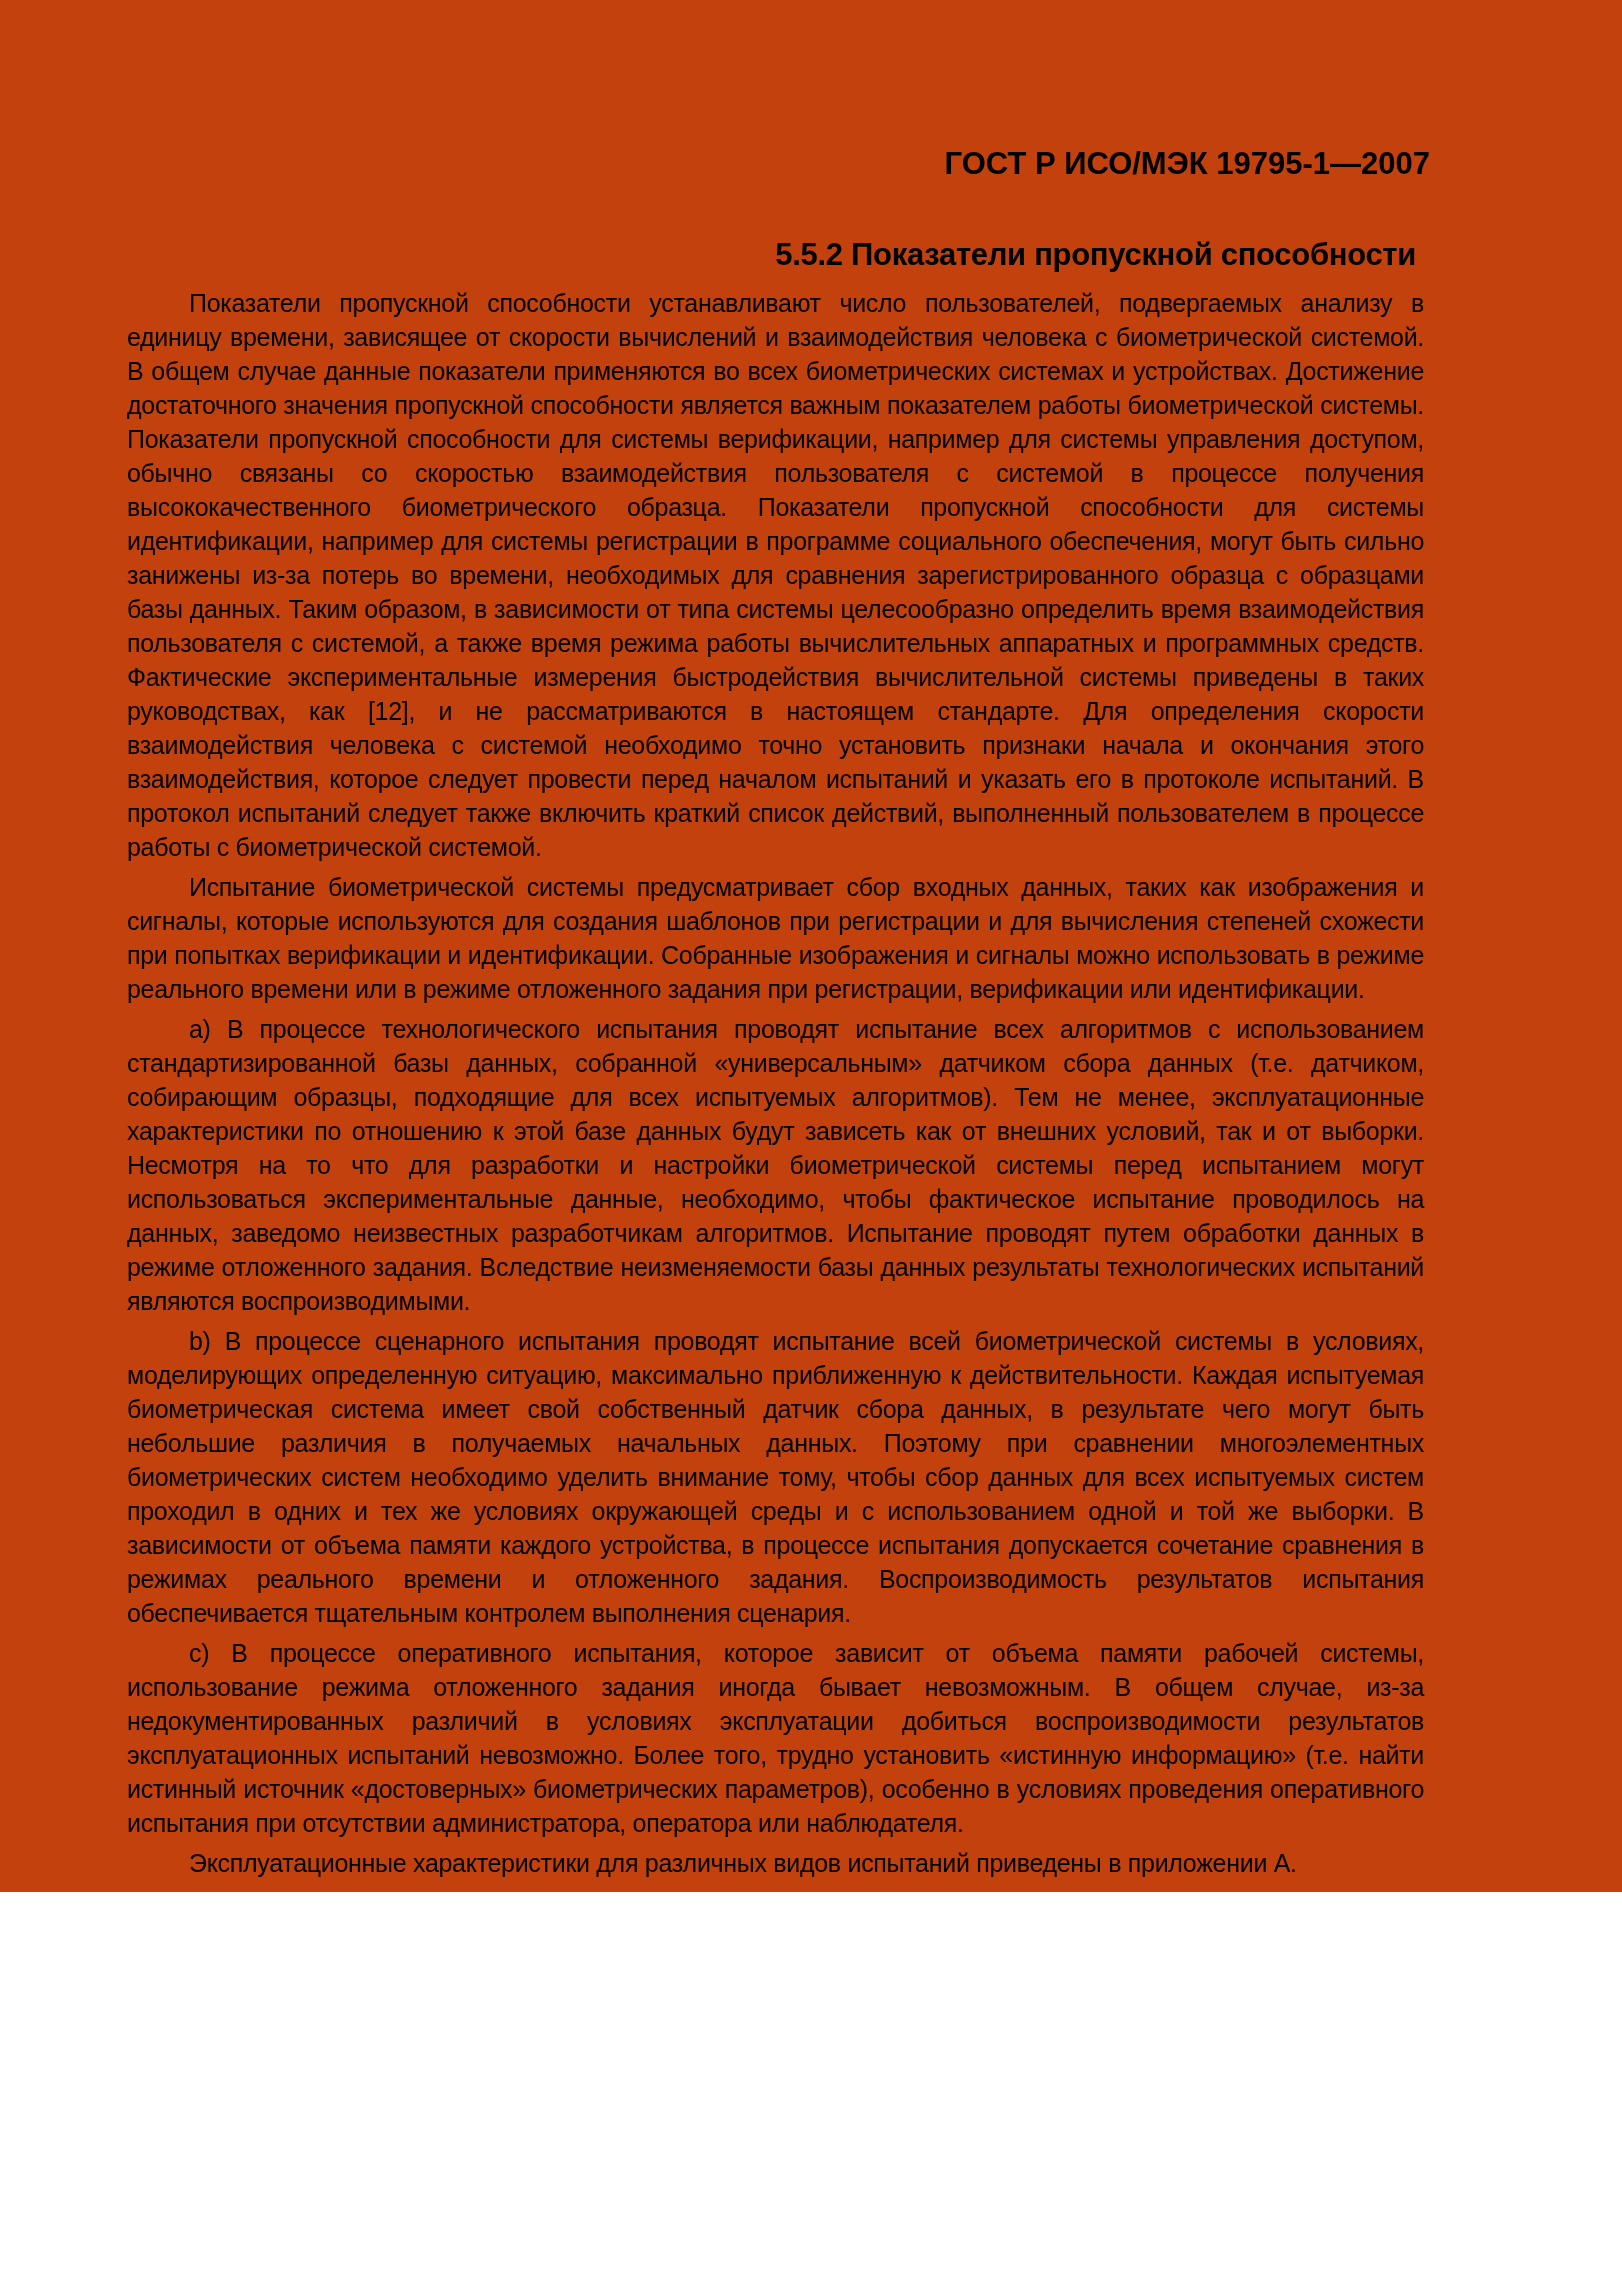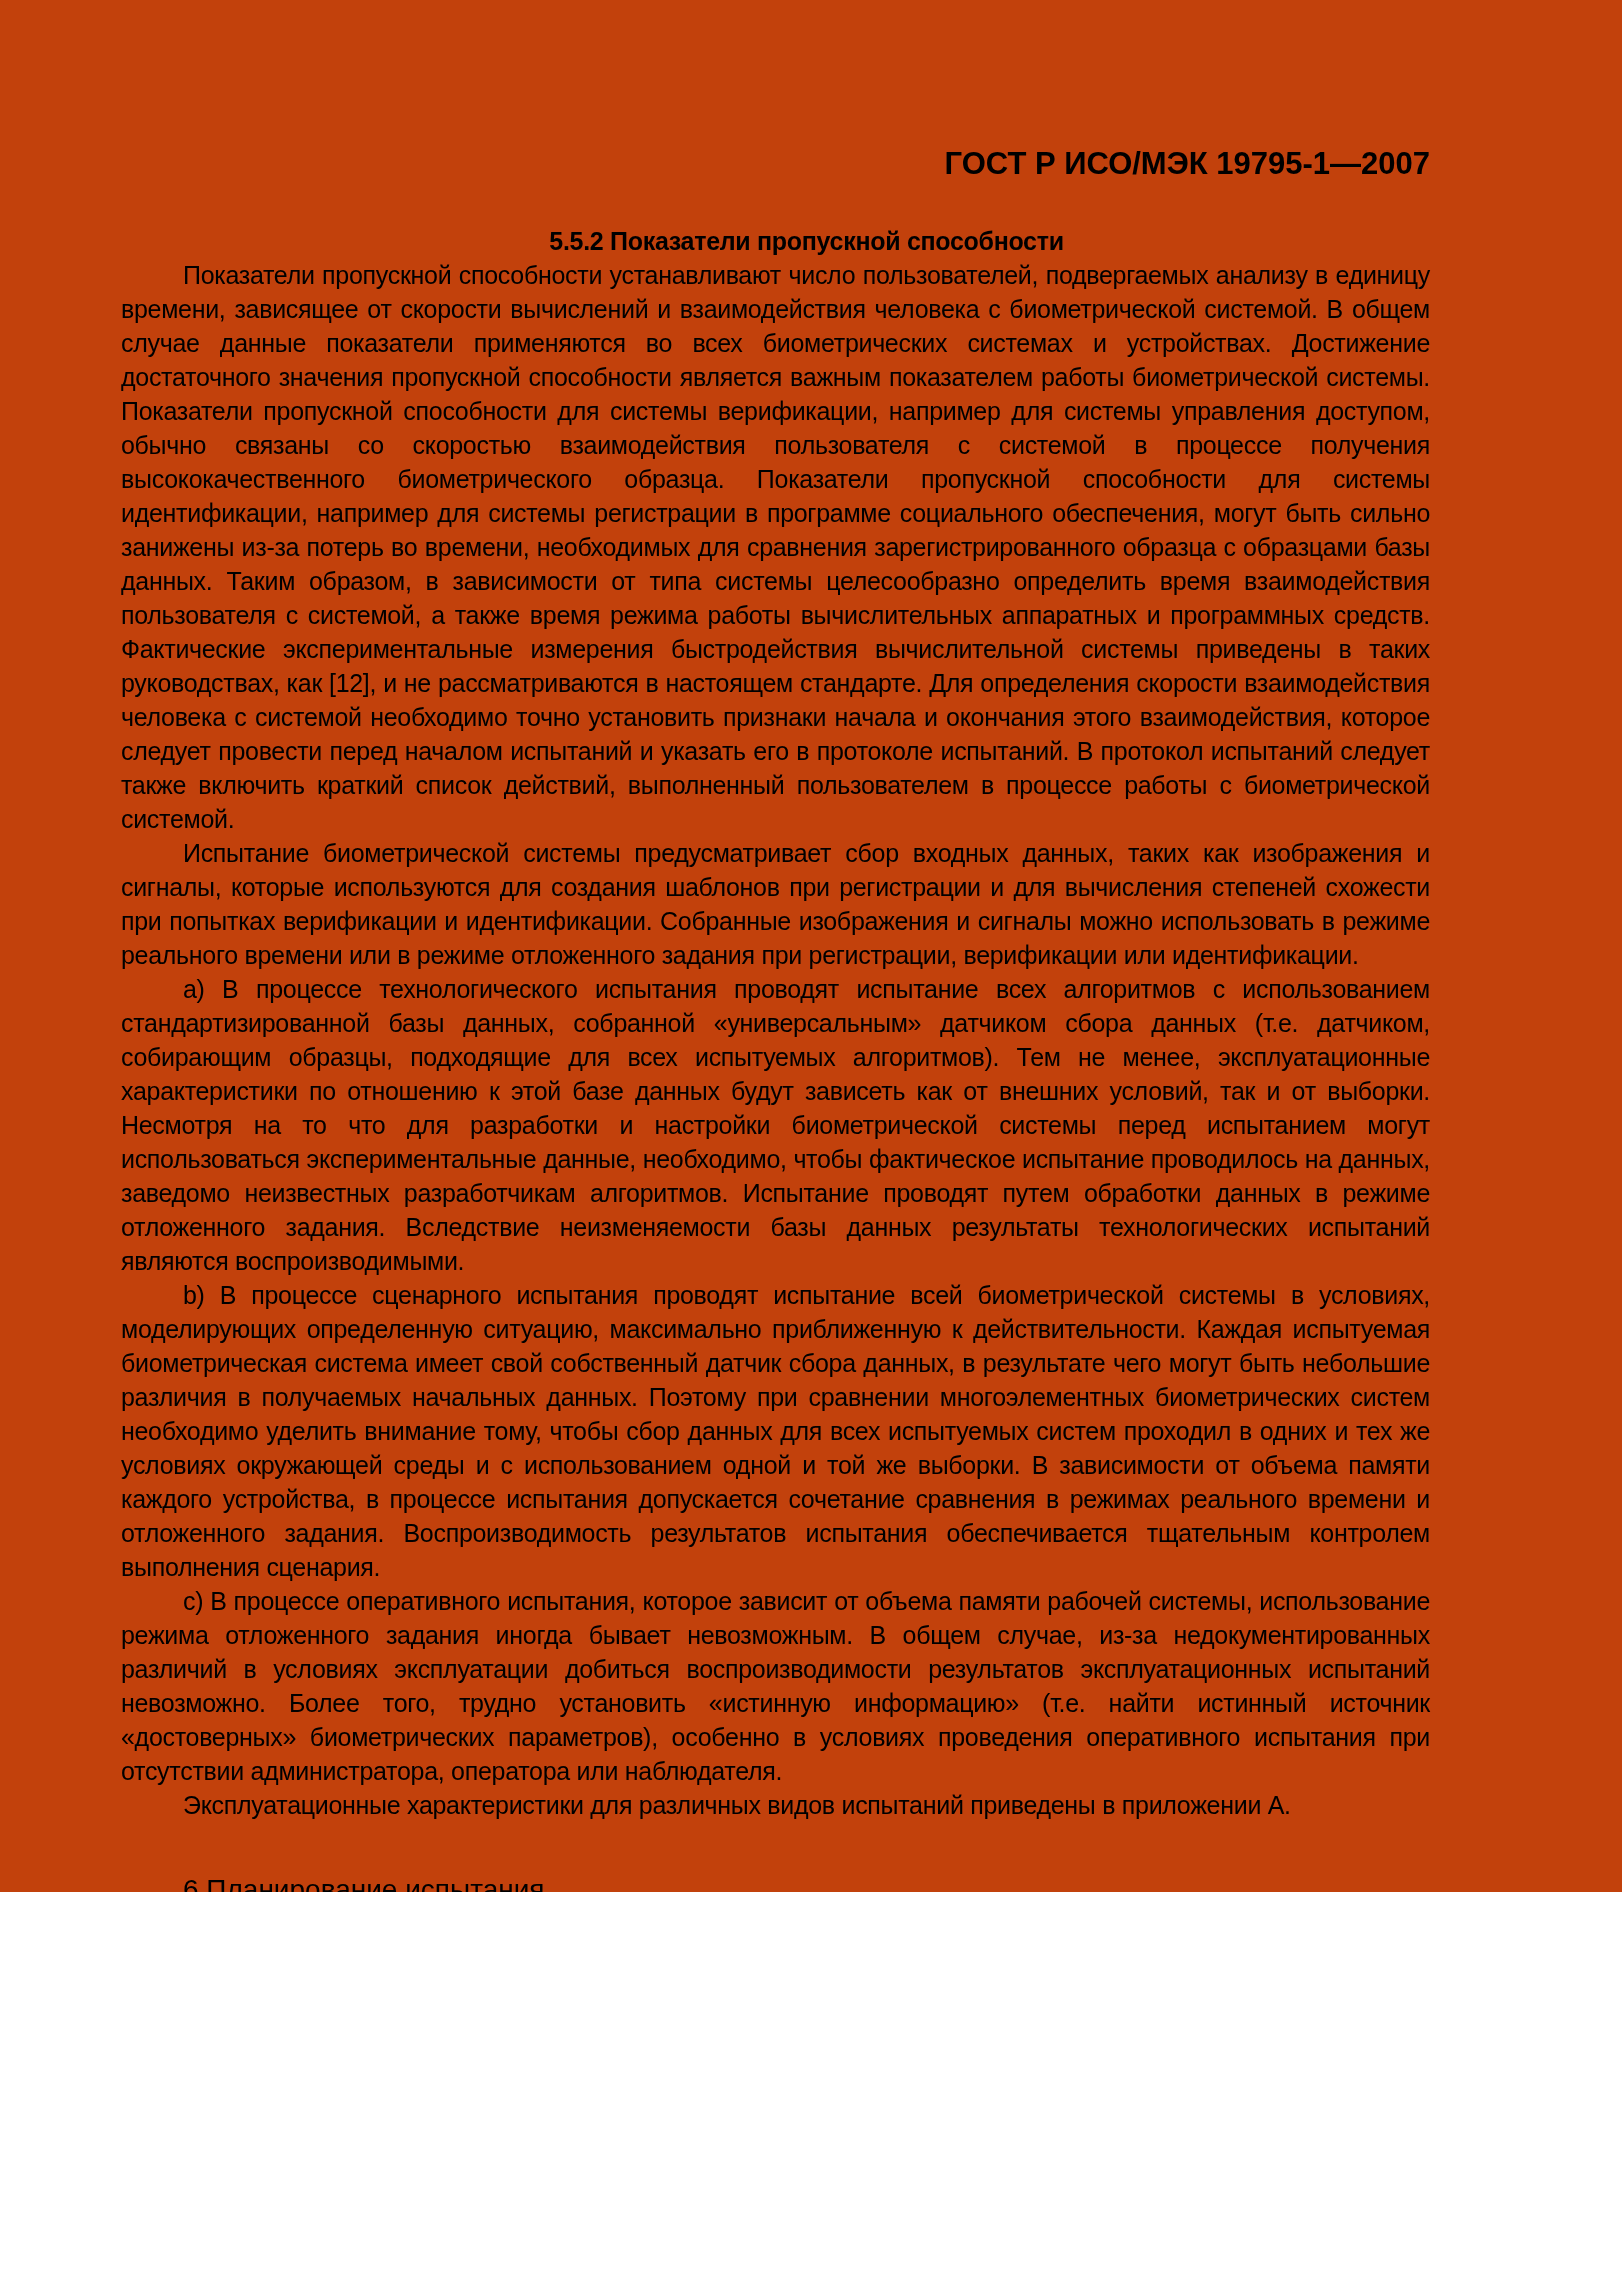--- a/index.html
+++ b/index.html
@@ -34,32 +34,32 @@
     left: 121px;
     width: 1309px;
     font-size: 25px;
     line-height: 34px;
     letter-spacing: -0.3px;
     text-align: justify;
     hyphens: auto;
     -webkit-hyphens: auto;
   }
   .content p {
-    margin: 0;
+    margin: 6px;
     padding: 0;
     text-indent: 62px;
   }
   .h-clause {
-    margin: 0;
+    margin: 14px;
     padding: 0;
     text-indent: 62px;
     font-weight: bold;
-    font-size: 25px;
+    font-size: 31px;
     line-height: 34px;
-    text-align: center;
+    text-align: right;
   }
   .h-section {
     margin: 48px 0 0 62px;
     padding: 0;
     font-weight: normal;
     font-size: 28px;
     line-height: 39px;
     text-align: left;
     text-indent: 0;
     letter-spacing: 0;

